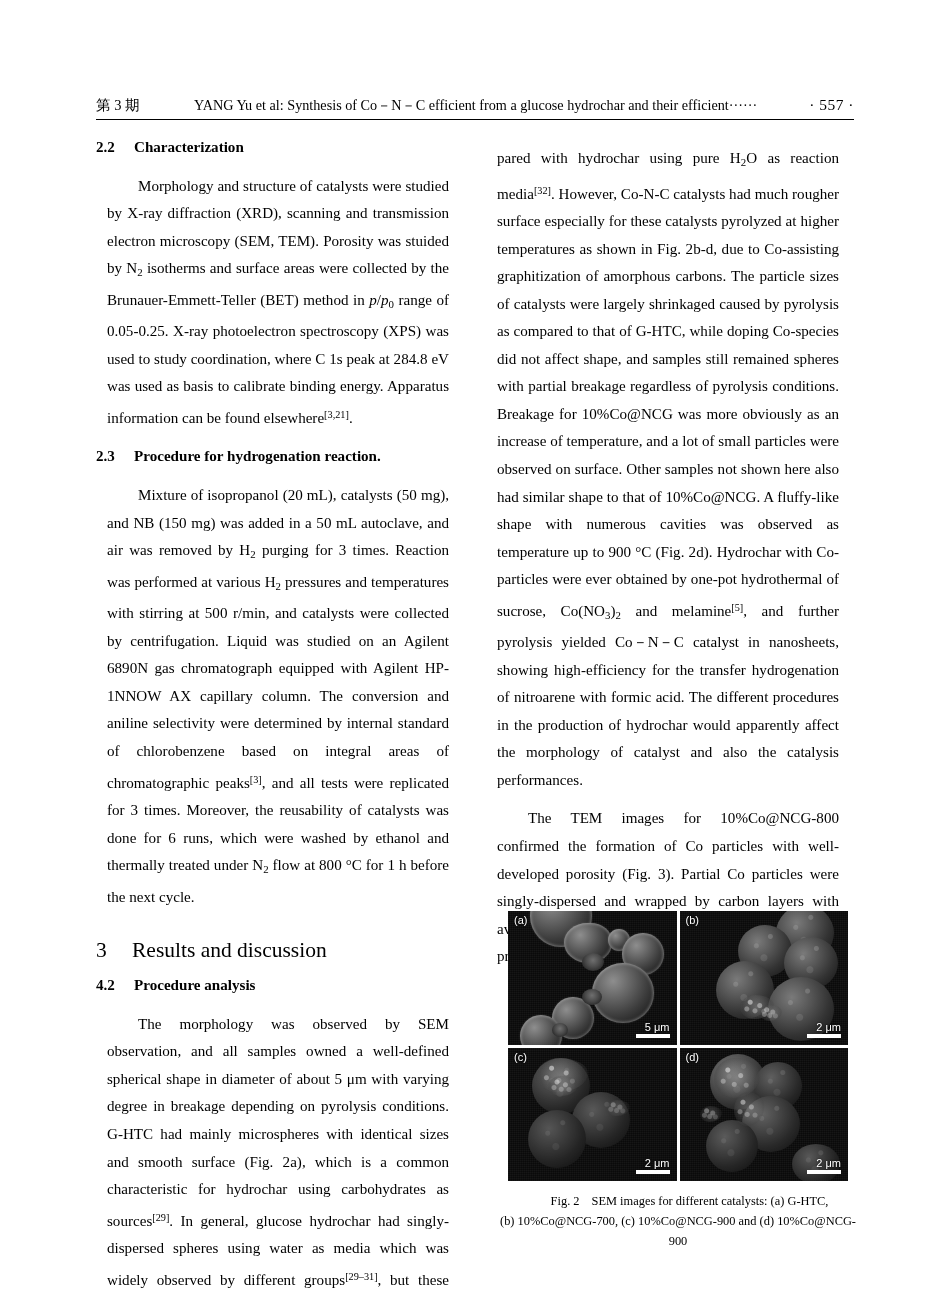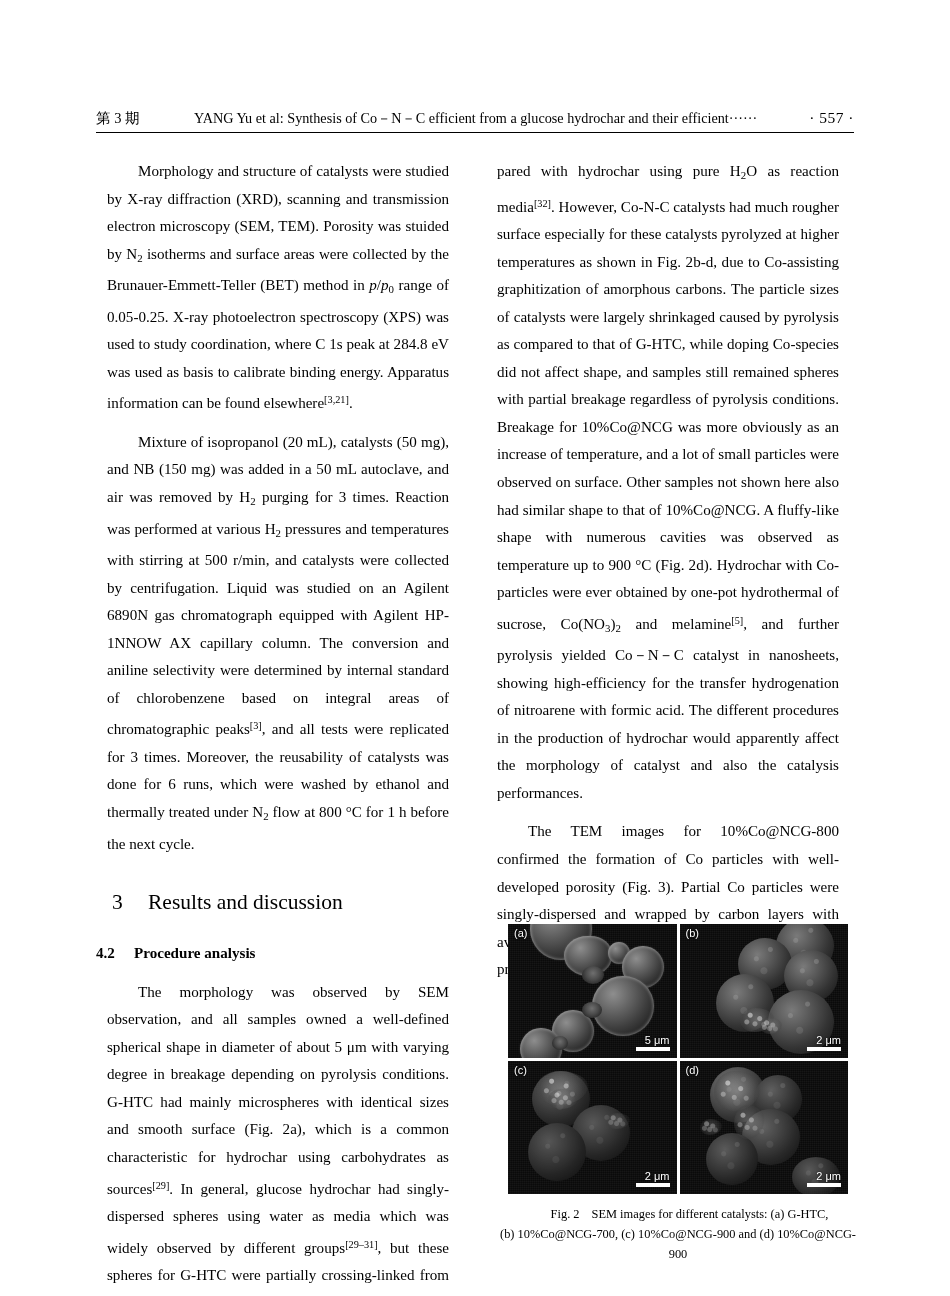--- a/index.html
+++ b/index.html
@@ -10,21 +10,21 @@
   body {
     width: 950px;
     height: 1296px;
     font-family: "Liberation Serif", "DejaVu Serif", serif;
     color: #000000;
     position: relative;
     overflow: hidden;
   }
   .page {
     position: absolute;
-    left: 0; top: 17px;
+    left: 0; top: 4px;
     width: 950px;
     height: 1020px;
   }
 
   
   .runhead {
     position: absolute;
     left: 96px;
     top: 88px;
     width: 758px;
@@ -82,21 +82,21 @@
     margin: 0;
     font-size: 15.1px;
     font-weight: bold;
     line-height: 27.55px;
     text-align: left;
     text-indent: 0;
   }
   h3.sub .num { display: inline-block; min-width: 38px; }
 
   h2.sec {
-    margin: 16px;
+    margin: 0;
     font-size: 21.5px;
     font-weight: normal;
     line-height: 44px;
     text-align: left;
     text-indent: 0;
     padding-top: 6px;
   }
   h2.sec .num { display: inline-block; min-width: 36px; }
 
   sub { font-size: 0.72em; vertical-align: -0.28em; }
@@ -217,25 +217,31 @@
 
   <div class="runhead">
     <span class="issue">第 3 期</span>
     <span class="title">YANG Yu et al: Synthesis of Co－N－C efficient from a glucose hydrochar and their efficient······</span>
     <span class="folio">· 557 ·</span>
   </div>
   <div class="runrule"></div>
 
   <div class="col col-left">
 
+    <h3 class="sub">
+      <span class="num">2.2</span><span>Characterization</span>
+    </h3>
 
     <p class="body">
       Morphology and structure of catalysts were studied by X-ray diffraction (XRD), scanning and transmission electron microscopy (SEM, TEM). Porosity was stuided by N<sub>2</sub> isotherms and surface areas were collected by the Brunauer-Emmett-Teller (BET) method in <i class="math">p</i>/<i class="math">p</i><sub>0</sub> range of 0.05-0.25. X-ray photoelectron spectroscopy (XPS) was used to study coordination, where C 1s peak at 284.8 eV was used as basis to calibrate binding energy. Apparatus information can be found elsewhere<sup>[3,21]</sup>.
     </p>
 
+    <h3 class="sub">
+      <span class="num">2.3</span><span>Procedure for hydrogenation reaction.</span>
+    </h3>
 
     <p class="body">
       Mixture of isopropanol (20 mL), catalysts (50 mg), and NB (150 mg) was added in a 50 mL autoclave, and air was removed by H<sub>2</sub> purging for 3 times. Reaction was performed at various H<sub>2</sub> pressures and temperatures with stirring at 500 r/min, and catalysts were collected by centrifugation. Liquid was studied on an Agilent 6890N gas chromatograph equipped with Agilent HP-1NNOW AX capillary column. The conversion and aniline selectivity were determined by internal standard of chlorobenzene based on integral areas of chromatographic peaks<sup>[3]</sup>, and all tests were replicated for 3 times. Moreover, the reusability of catalysts was done for 6 runs, which were washed by ethanol and thermally treated under N<sub>2</sub> flow at 800 °C for 1 h before the next cycle.
     </p>
 
     <h2 class="sec">
       <span class="num">3</span><span>Results and discussion</span>
     </h2>
 
     <h3 class="sub">

